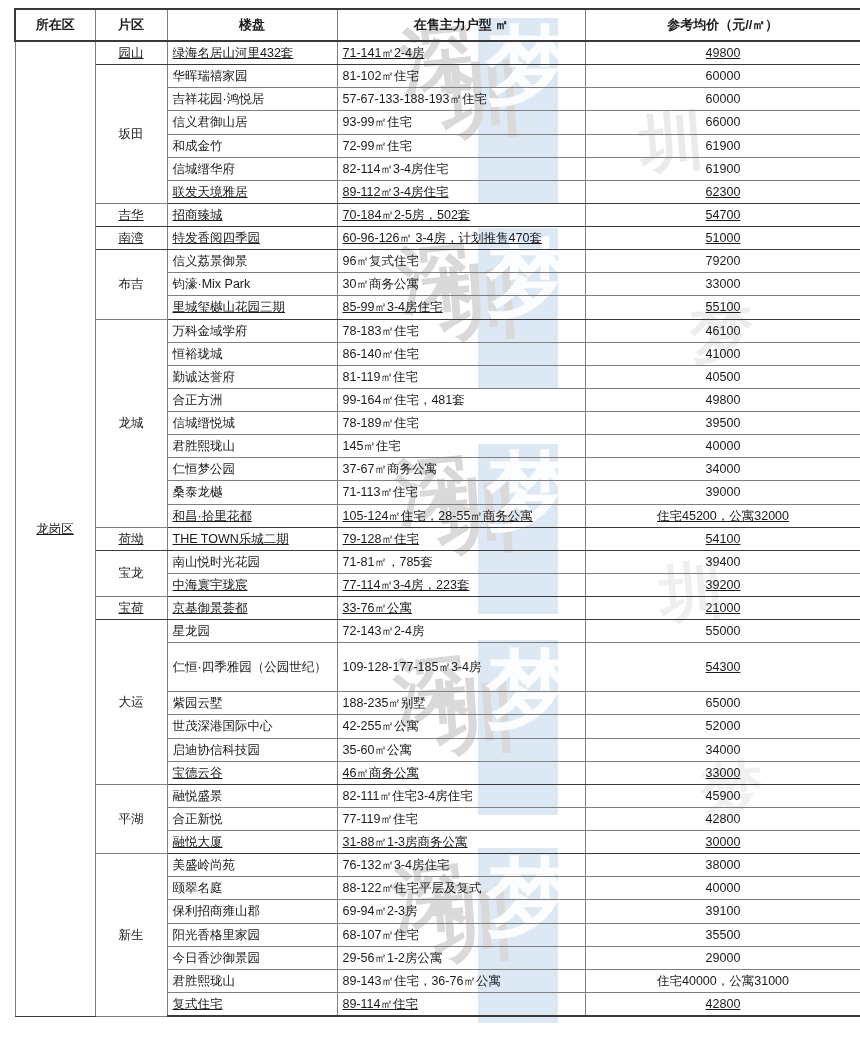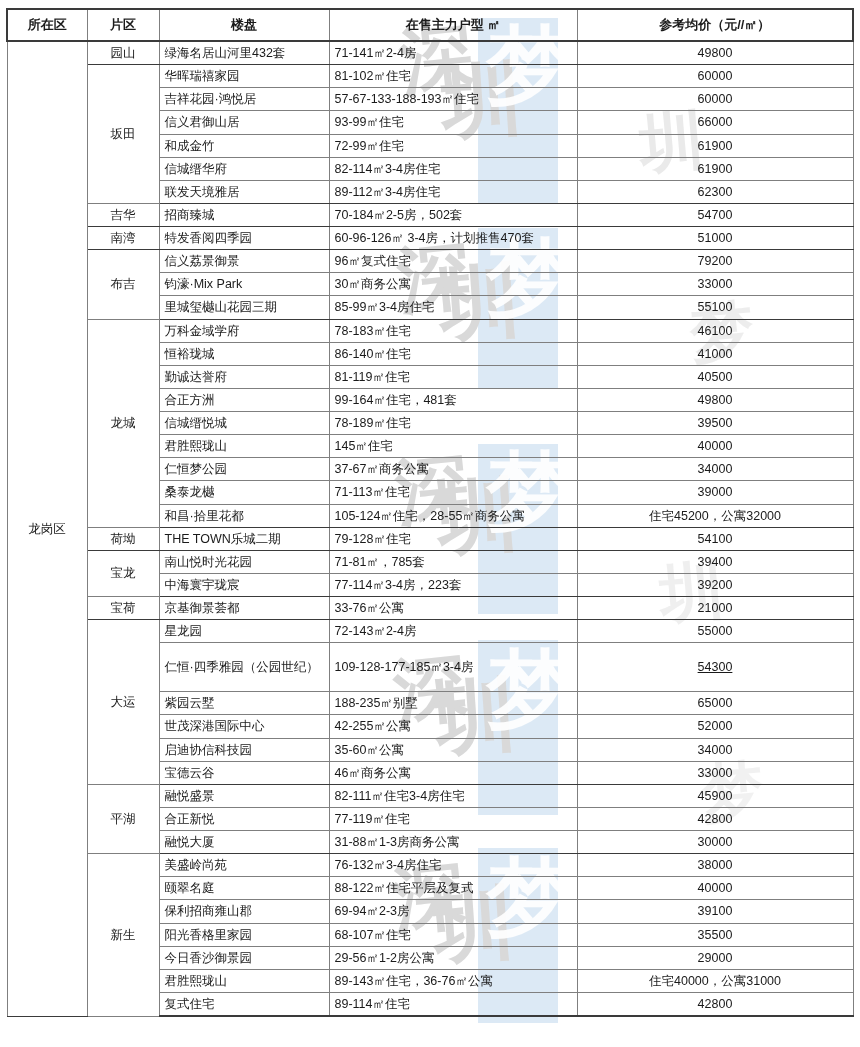--- a/index.html
+++ b/index.html
@@ -38,21 +38,21 @@
   }
   .wm-char.light {
     color: #ffffff;
     opacity: 0.92;
   }
 
   
   #table-wrap {
     position: relative;
     z-index: 1;
-    padding: 8px 6px 6px 6px;
+    padding: 8px 6px 6px 14px;
     box-sizing: border-box;
     width: 860px;
   }
   table.price-table {
     border-collapse: collapse;
     width: 846px;
     table-layout: fixed;
     background: transparent;
   }
   table.price-table td,
@@ -90,20 +90,21 @@
     text-align: left;
     border-left: 1.5px solid #3a3a3a;
   }
   td.col-price {
     text-align: center;
     border-left: 1.5px solid #3a3a3a;
     border-right: 2px solid #3a3a3a;
   }
   tr.group-end > td {
     border-bottom: 1.5px solid #3a3a3a;
+    text-decoration: underline;
   }
   tr.last-row > td {
     border-bottom: 2px solid #3a3a3a;
   }
 
   col.w1 { width: 80px; }
   col.w2 { width: 72px; }
   col.w3 { width: 170px; }
   col.w4 { width: 248px; }
   col.w5 { width: 276px; }

